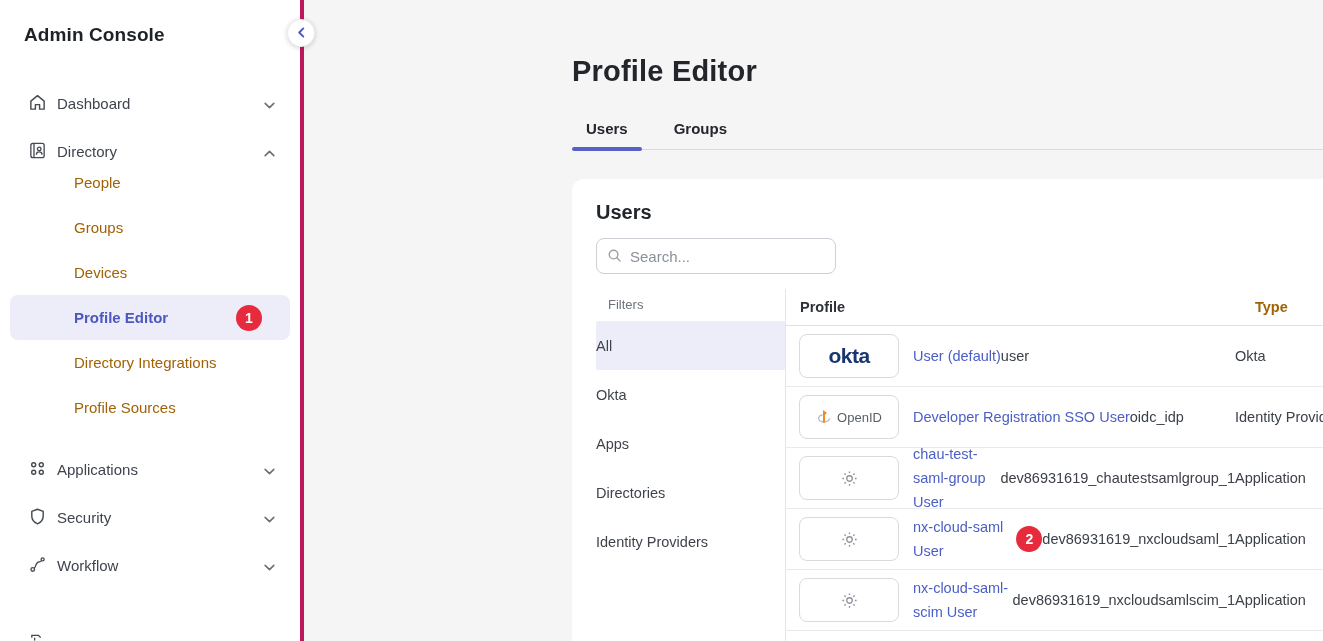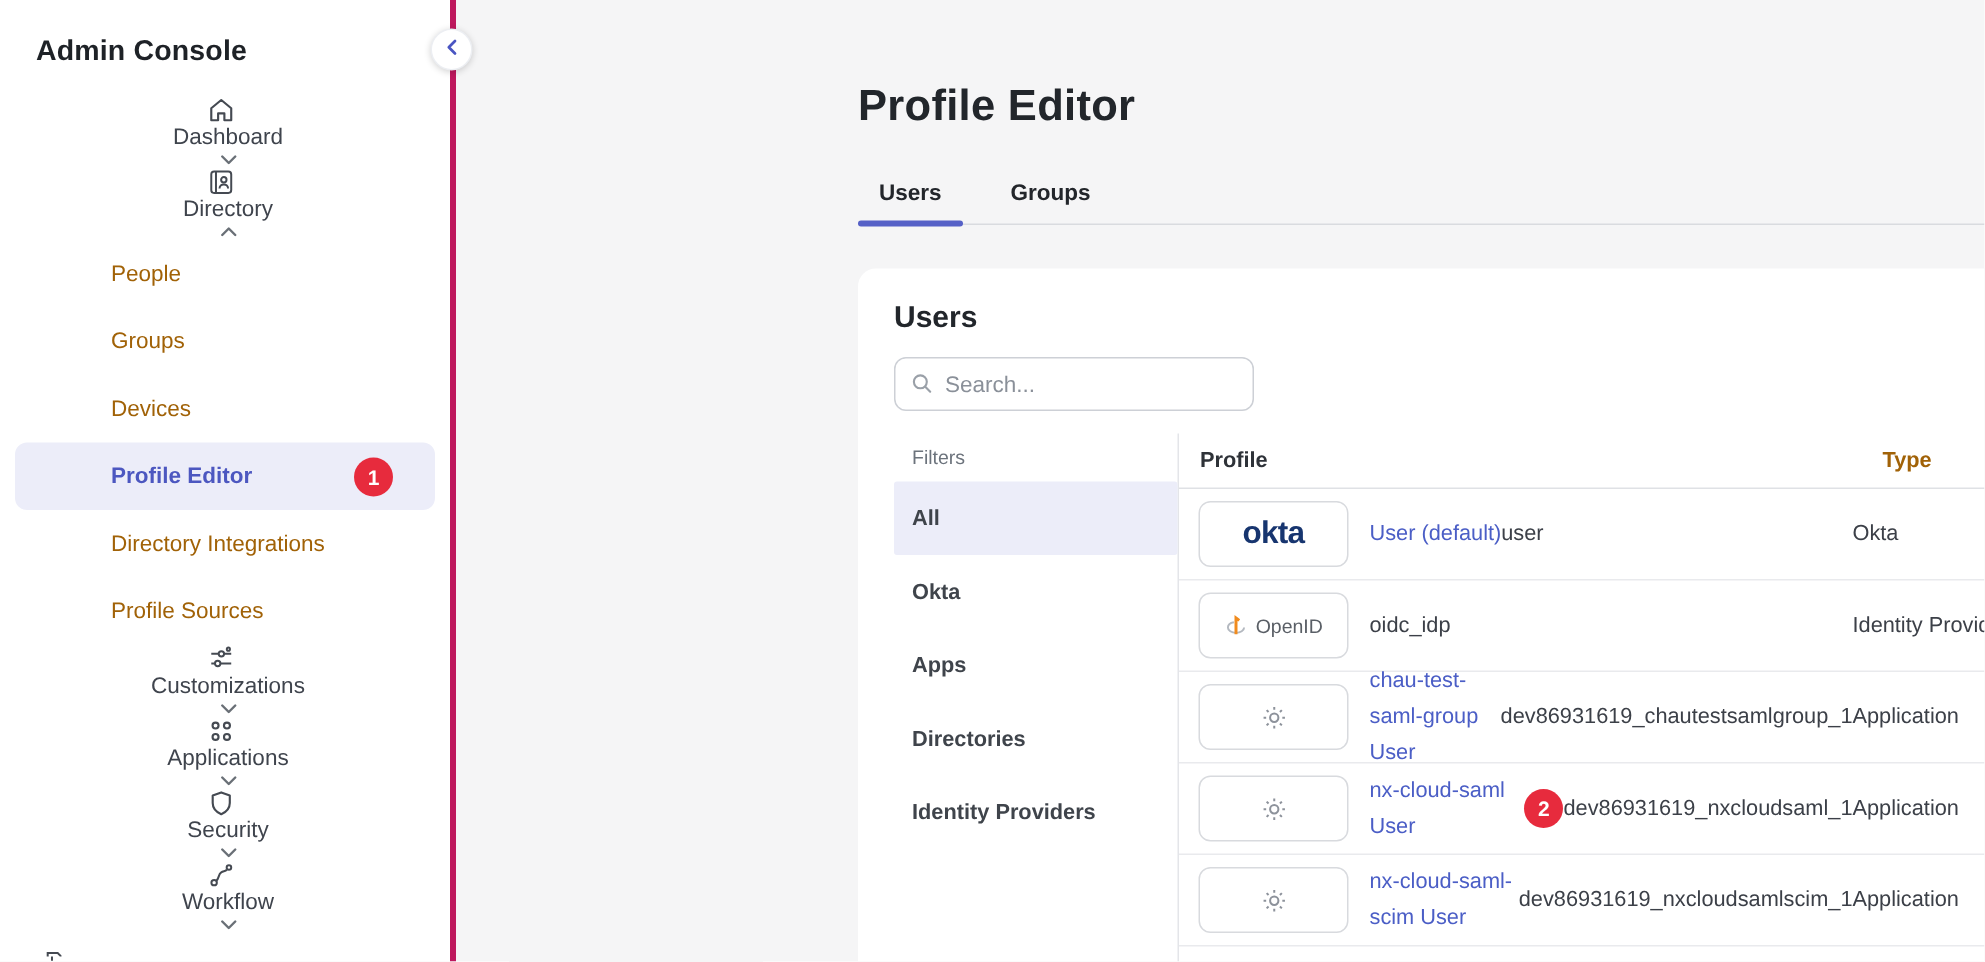--- a/index.html
+++ b/index.html
@@ -28,26 +28,25 @@
     position: absolute; top: 19px; left: 287px;
     width: 28px; height: 28px; border-radius: 50%;
     background: #fff; border: 1px solid #eceef2;
     box-shadow: 0 1px 5px rgba(0,0,0,0.18);
     display: flex; align-items: center; justify-content: center;
     cursor: pointer; z-index: 5;
   }
   .side-nav { margin-top: 18px; }
   .nav-item {
     height: 48px; margin: 0 10px;
-    display: flex; align-items: center;
+    display: flex; align-items: flex-end;
     padding: 0 14px 0 18px;
     border-radius: 8px;
     font-size: 15px; color: #3f444d;
     cursor: pointer;
-    flex-direction: column;
   }
   .nav-item .nav-icon { width: 19px; height: 19px; margin-right: 10px; display: inline-flex; }
   .nav-item .nav-label { flex: 1; }
   .nav-item .chev { display: inline-flex; }
   .sub-item {
     height: 45px; margin: 0 10px;
     display: flex; align-items: center;
     padding-left: 64px; padding-right: 14px;
     border-radius: 8px;
     font-size: 15px; color: #a16207;
@@ -112,22 +111,22 @@
     outline: none; background: #fff;
   }
   .search-input::placeholder { color: #8a9099; }
   .search-icon { position: absolute; left: 11px; top: 10px; }
 
   .panel-body { display: flex; margin-top: 15px; height: 398px; }
   .filters-col { width: 190px; min-width: 190px; border-right: 1px solid #e4e5e9; }
   .filters-label { font-size: 13px; color: #6c737c; padding: 8px 0 9px 12px; }
   .filter-item {
     height: 49px; display: flex; align-items: center;
-    padding-left: 12px; font-size: 14.5px; color: #3f444b;
-    cursor: pointer; border-radius: 2px; font-weight: bold;
+    font-size: 14.5px; color: #3f444b;
+    cursor: pointer; border-radius: 2px;
   }
   .filter-item.selected { background: #ecedf9; }
 
   .table-col { width: 660px; min-width: 660px; }
   .table-header { display: flex; height: 37px; align-items: center; border-bottom: 1px solid #dfe1e5; }
   .th-profile { width: 449px; padding-left: 14px; font-size: 14.5px; font-weight: 700; color: #2e3238; }
   .th-type { font-size: 14.5px; font-weight: 700; color: #a16207; margin-left: 20px; }
   .trow { display: flex; align-items: center; height: 61px; border-bottom: 1px solid #e9eaed; }
   .cell-profile { width: 449px; display: flex; align-items: center; padding-left: 13px; gap: 14px; }
   .logo-box {
@@ -205,37 +204,20 @@
       <span class="sub-label">Profile Editor</span>
       <span class="badge">1</span>
     </div>
     <div class="sub-item">
       <span class="sub-label">Directory Integrations</span>
     </div>
     <div class="sub-item">
       <span class="sub-label">Profile Sources</span>
     </div>
 
-    <div class="nav-item">
-      <span class="nav-icon">
-        <svg viewBox="0 0 20 20" width="19" height="19" fill="none" stroke="#454a52" stroke-width="1.4">
-          <path d="M3 6.2 H8.2 M12 6.2 H17"></path>
-            <circle cx="10.1" cy="6.2" r="1.9"></circle>
-          <path d="M3 13 H5.6 M9.4 13 H17"></path>
-            <circle cx="7.5" cy="13" r="1.9"></circle>
-          <circle cx="15" cy="2.9" r="1.1"></circle>
-        </svg>
-      </span>
-      <span class="nav-label">Customizations</span>
-      <span class="chev">
-        <svg width="13" height="13" viewBox="0 0 12 12">
-            <path d="M2 4 L6 8 L10 4" fill="none" stroke="#6a7077" stroke-width="1.5" stroke-linecap="round" stroke-linejoin="round"></path>
-          </svg>
-      </span>
-    </div>
 
     <div class="nav-item">
       <span class="nav-icon">
         <svg viewBox="0 0 20 20" width="19" height="19" fill="none" stroke="#454a52" stroke-width="1.5">
           <circle cx="6" cy="6" r="2.1"></circle>
             <circle cx="14" cy="6" r="2.1"></circle>
           <circle cx="6" cy="14" r="2.1"></circle>
             <circle cx="14" cy="14" r="2.1"></circle>
         </svg>
       </span>
@@ -344,20 +326,23 @@
             <div class="logo-box">
               <span class="openid-logo">
                 <svg width="17" height="16" viewBox="0 0 17 16">
                   <path d="M13.4 9.3 c0 2-2.4 3.6-5.4 3.6 s-5.4-1.6-5.4-3.6 c0-1.7 1.7-3.1 4-3.5" fill="none" stroke="#b4b9c0" stroke-width="1.3"></path>
                   <path d="M8 13.8 V3 l2.2 1.6" fill="none" stroke="#f08b1e" stroke-width="2"></path>
                 </svg>
                 <span class="openid-text">OpenID</span>
               </span>
             </div>
             <div class="row-text">
+              <div class="row-name-wrap">
+                <a class="row-link">Developer Registration SSO User</a>
+              </div>
               <span class="row-sub">oidc_idp</span>
             </div>
           </div>
           <div class="cell-type">Identity Provider</div>
         </div>
 
         <div class="trow">
           <div class="cell-profile">
             <div class="logo-box">
               <svg width="19" height="19" viewBox="0 0 24 24">

